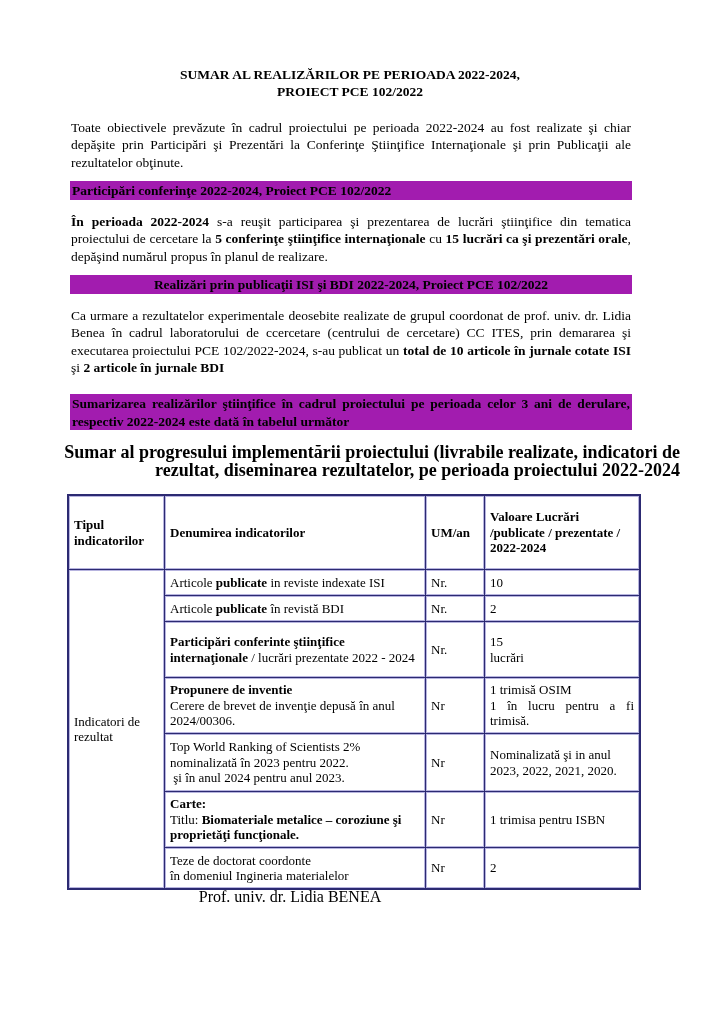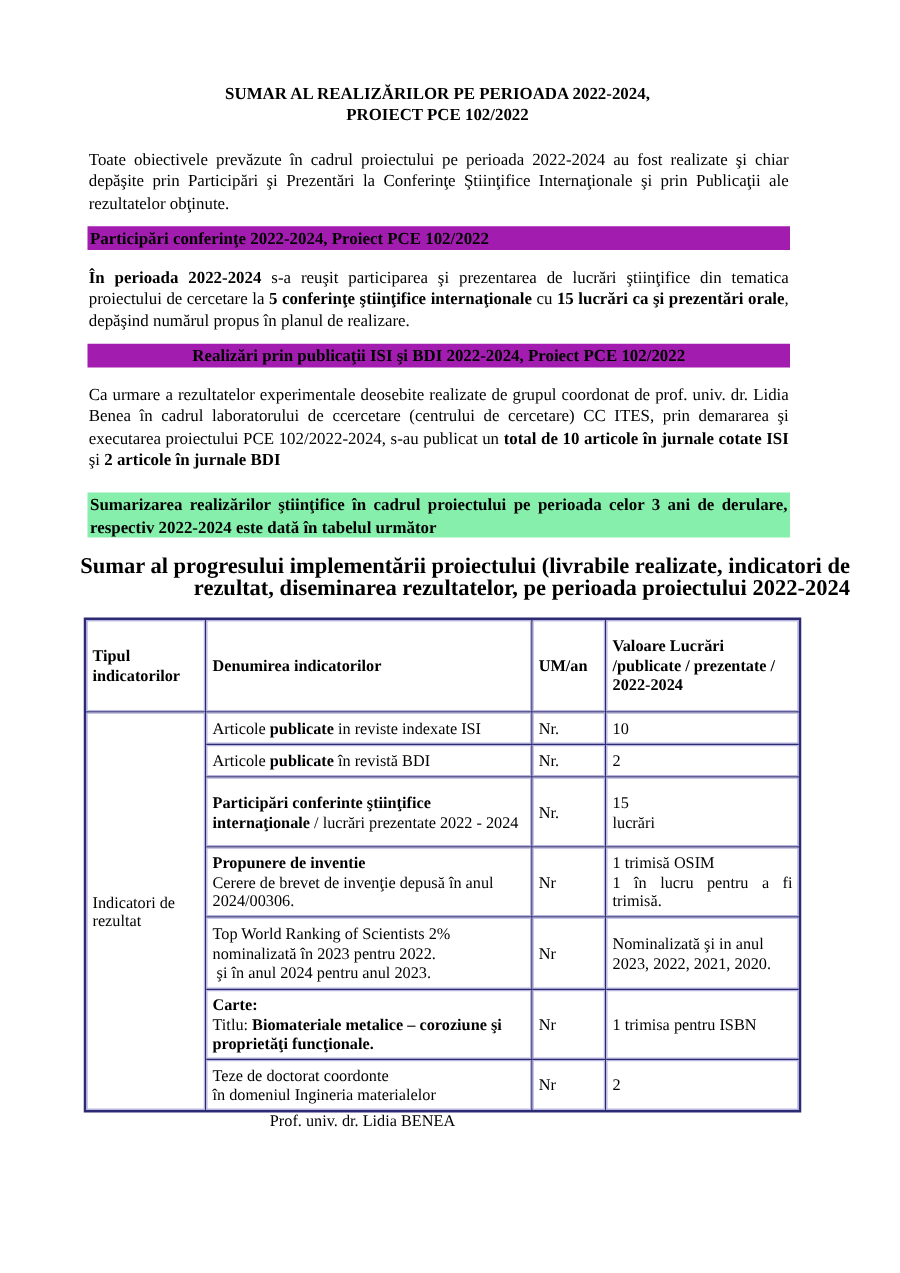--- a/index.html
+++ b/index.html
@@ -45,21 +45,21 @@
       position: absolute;
       left: 70px;
       width: 562px;
       font-weight: bold;
       font-size: 13.5px;
       line-height: 17.5px;
       padding: 1px 2px 0 2px;
       box-sizing: border-box;
     }
     .hbar.blue { background: #a21caf; }
-    .hbar.light { background: #86efac; text-align: justify; text-align-last: left; }
+    .hbar.light { background: #a21caf; text-align: justify; text-align-last: left; }
     .subtitle {
       position: absolute;
       left: 40px;
       width: 640px;
       top: 444px;
       text-align: right;
       font-weight: bold;
       font-size: 18px;
       line-height: 17.5px;
     }
@@ -108,21 +108,21 @@
     tr.r7 { height: 40px; }
     .bold { font-weight: bold; }
     .just { text-align: justify; text-align-last: left; }
     .block { display: block; }
     .signature {
       position: absolute;
       left: 0;
       width: 580px;
       top: 889px;
       text-align: center;
-      font-size: 13px;
+      font-size: 16px;
       line-height: 16px;
     }
   </style>
 </head>
 <body>
 
 <div class="page">
 
   <div class="title">
     <div>SUMAR AL REALIZĂRILOR PE PERIOADA 2022-2024,</div>

